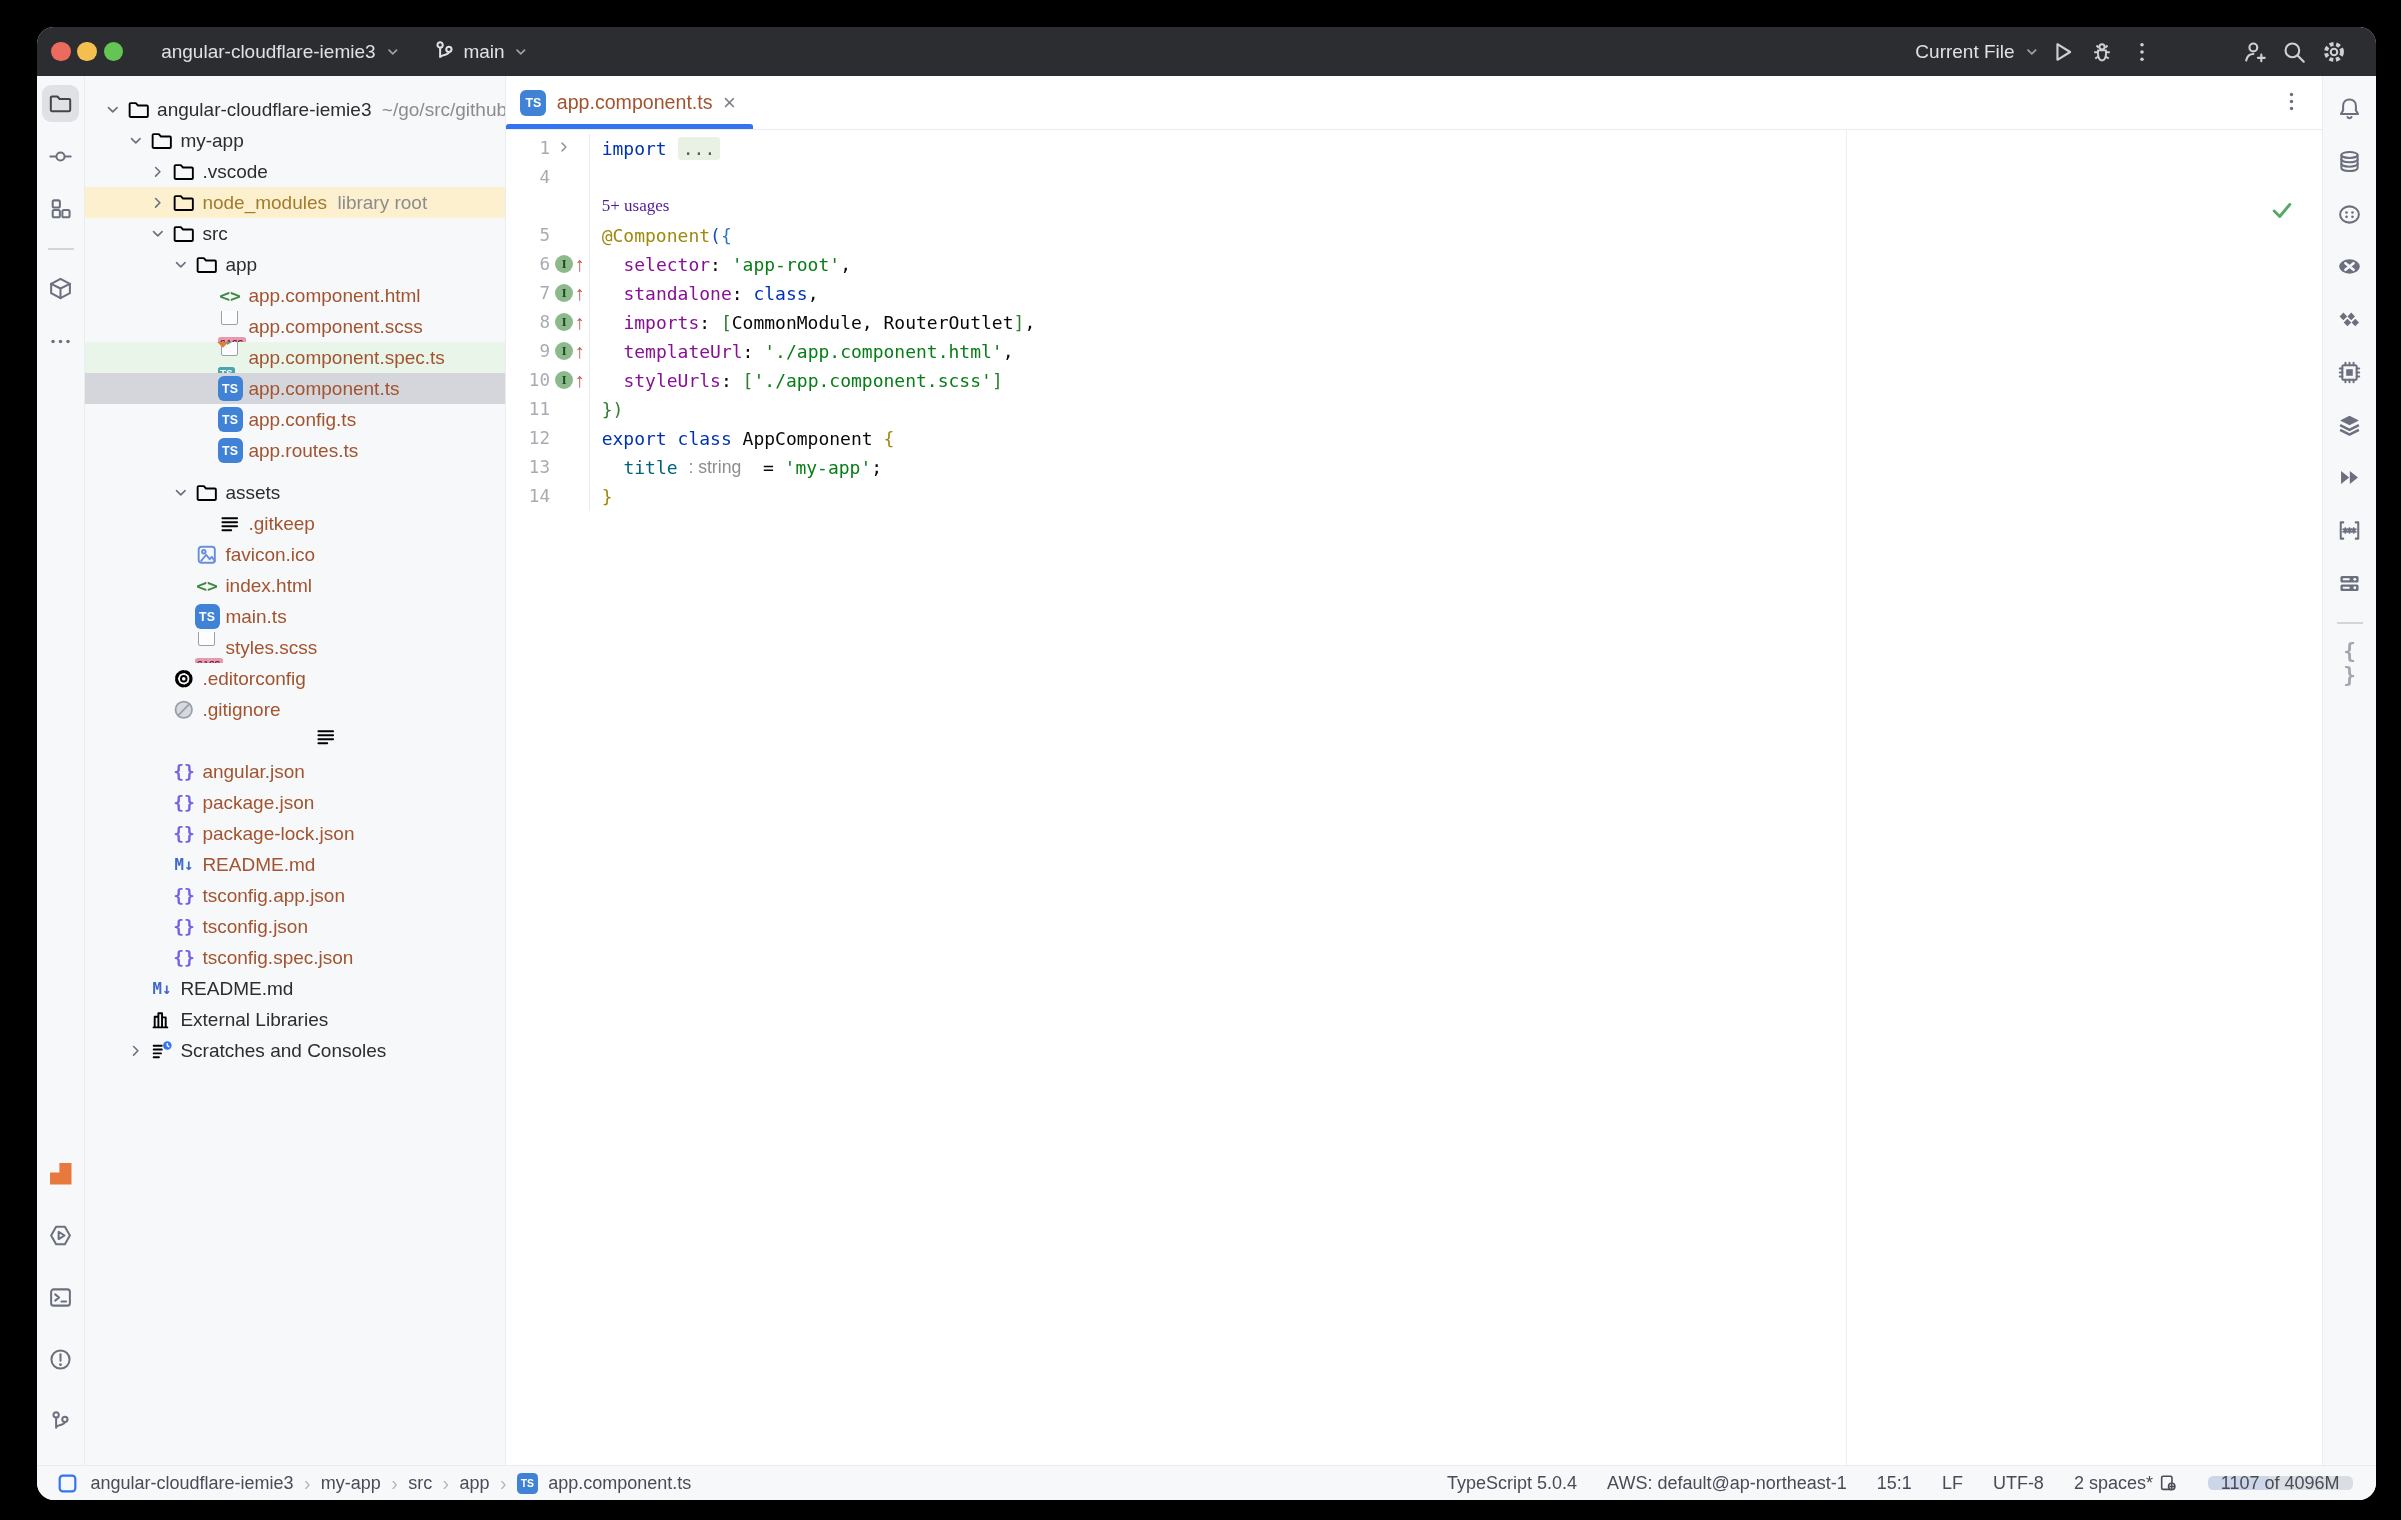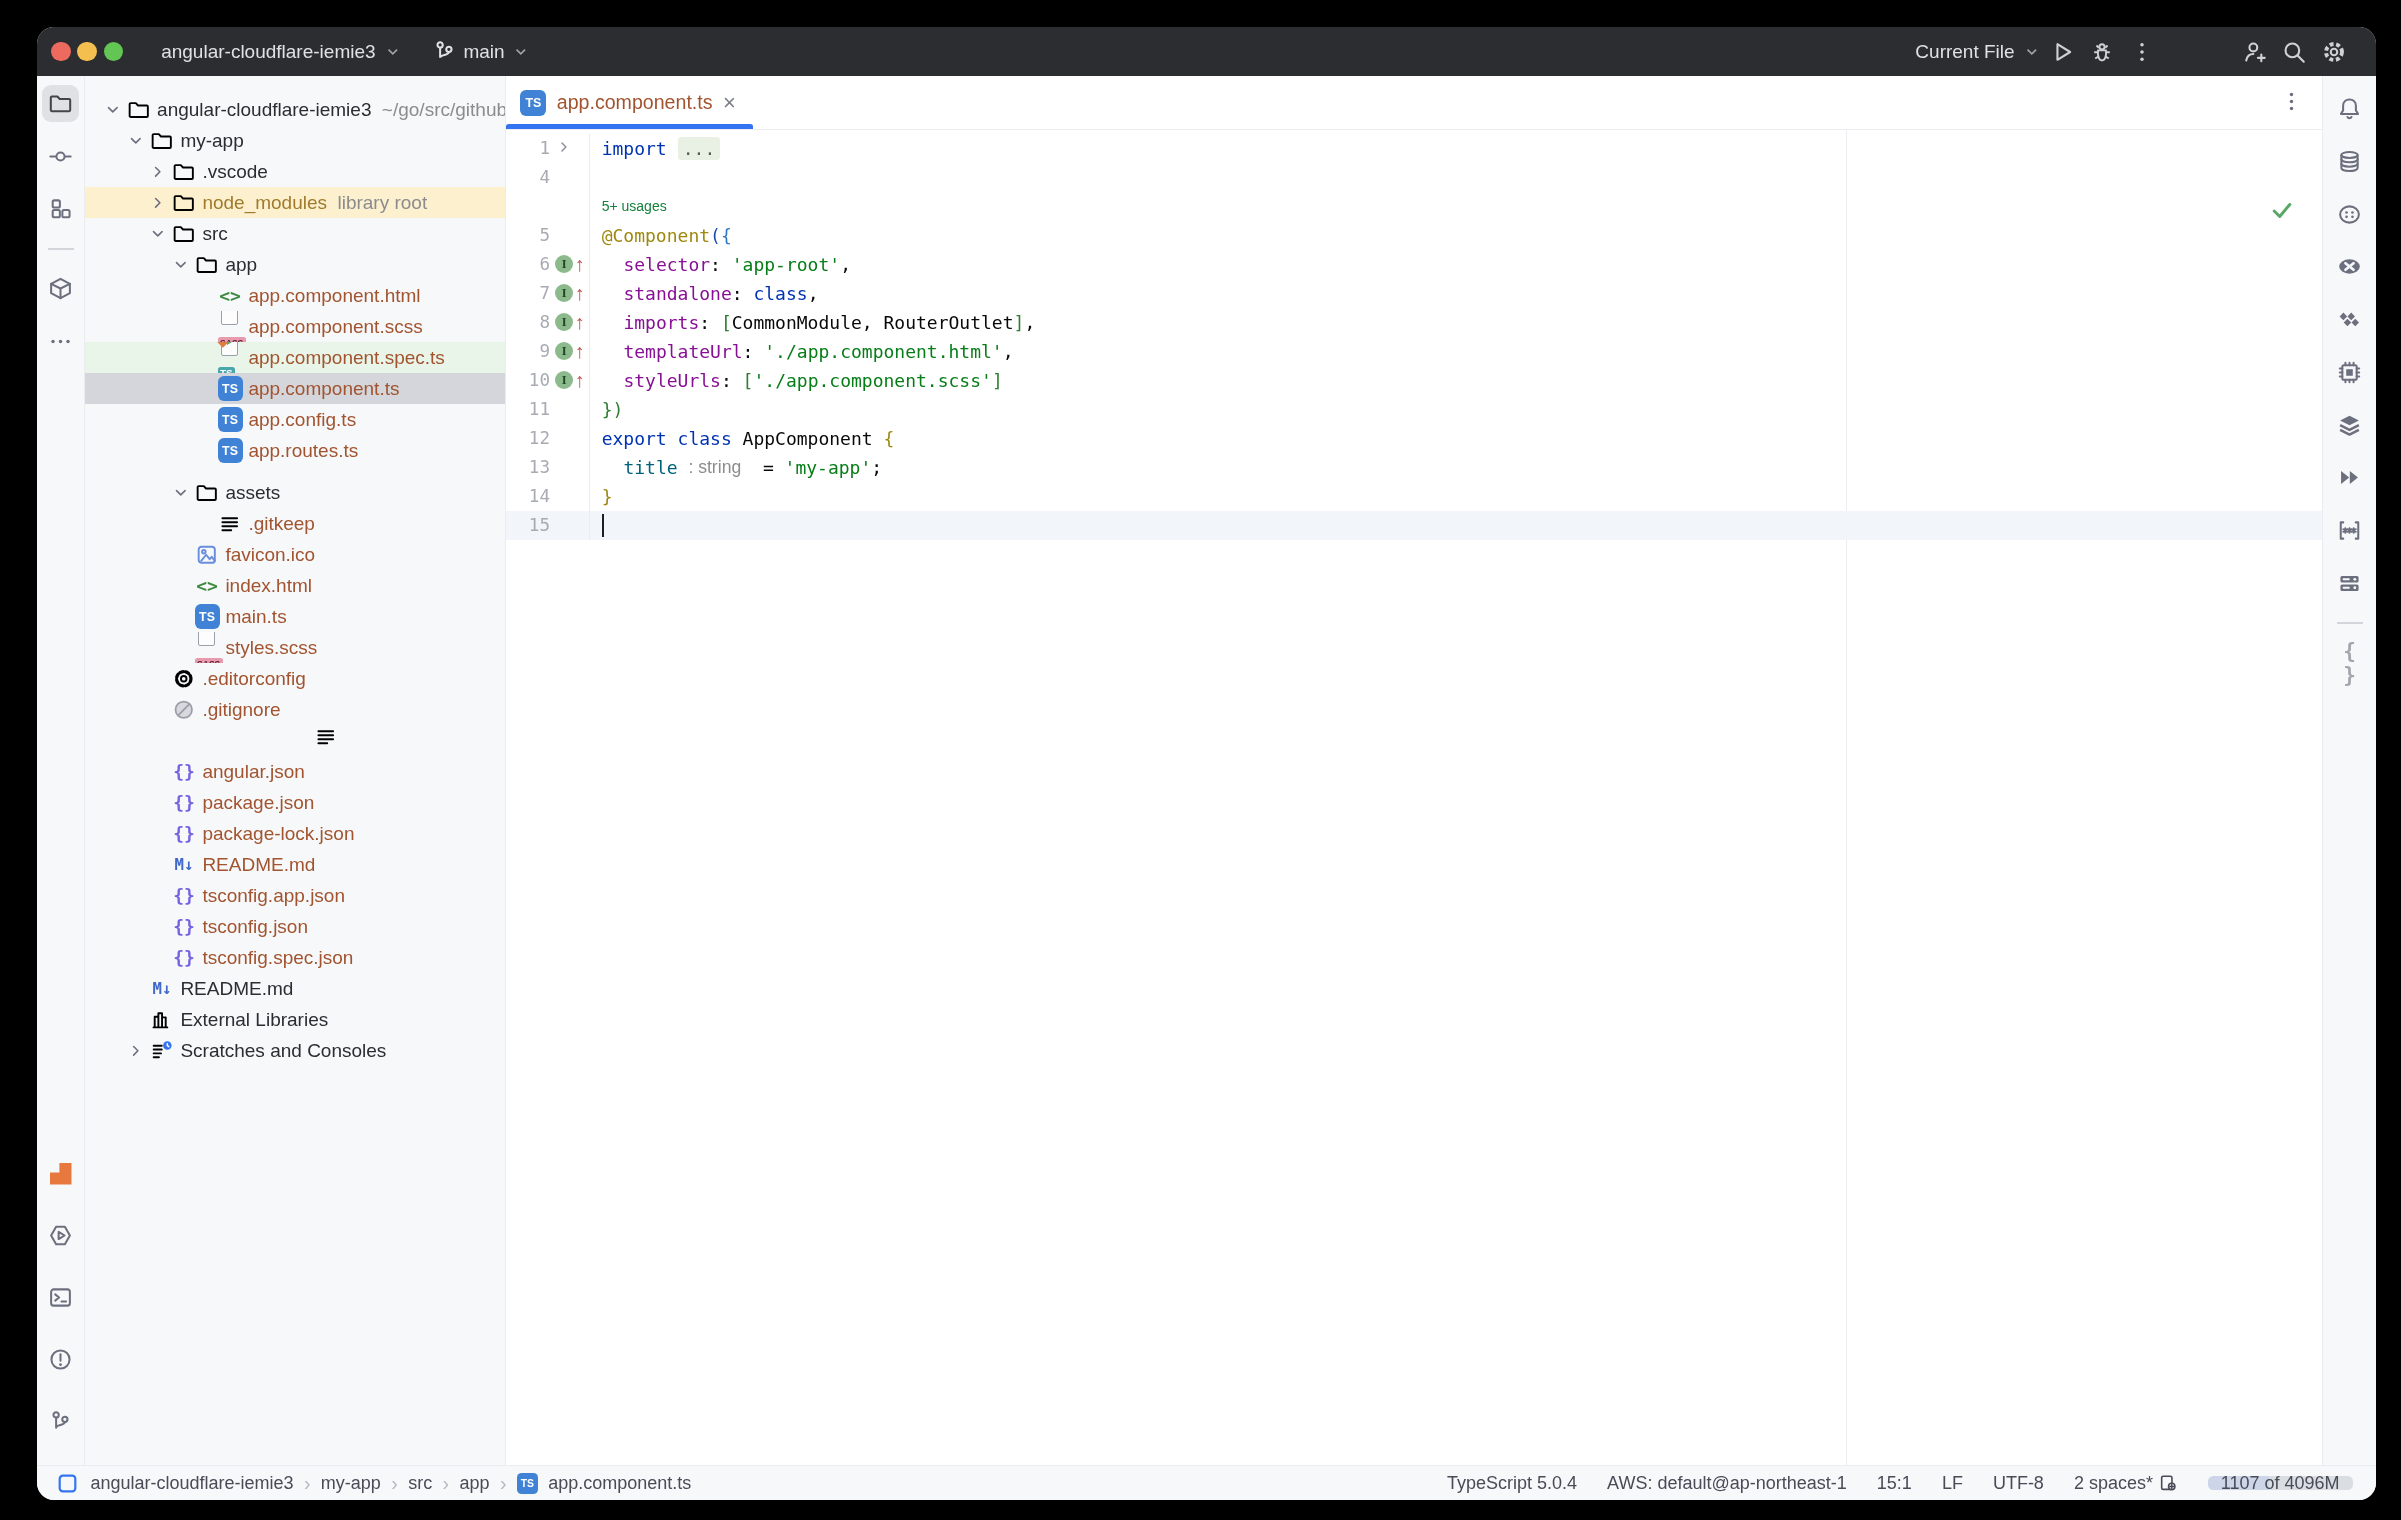--- a/index.html
+++ b/index.html
@@ -78,21 +78,21 @@
   .gslot { width:39px; flex:none; display:flex; align-items:center; padding-left:5.2px; gap:1.3px; height:100%; }
   .ctext { border-left:1.3px solid #ebecf0; align-self:stretch; display:flex; align-items:center; padding-left:11.7px; font-family:"DejaVu Sans Mono",monospace; font-size:18px; white-space:pre; color:#080808; flex:1; }
   .gi { width:18px; height:18px; border-radius:50%; background:#8cba8c; color:#1e4620; font-size:12.4px; font-weight:700; display:flex; align-items:center; justify-content:center; flex:none; font-family:"Liberation Serif",serif; }
   .ga { color:#c5524c; font-size:20px; font-weight:600; line-height:1; }
   .fold-chev { color:#8c8e96; } .fold-chev svg{width:18px;height:18px;}
   .tk-kw { color:#0033b3; } .tk-str { color:#067d17; } .tk-prop { color:#871094; }
   .tk-ann { color:#9e880d; } .tk-pl { color:#080808; } .tk-field { color:#00627a; }
   .tk-pnavy { color:#1750b0; } .tk-pblue { color:#2d77c4; } .tk-pgreen { color:#2e7d32; } .tk-polive { color:#9e880d; }
   .tk-fold { background:#e8f1e4; color:#55614f; border-radius:3.3px; padding:0.7px 5.2px; }
   .tk-inlay { font-family:"Liberation Sans",sans-serif; color:#8c8c8c; font-size:17.6px; }
-  .inlay-row { color:#15803d; font-size:14px; font-family:Liberation Sans, sans-serif; }
+  .inlay-row { color:#4c1d95; font-size:17px; font-family:Liberation Serif, serif; }
   .caret { display:inline-block; width:2px; height:23.5px; background:#1e1f22; }
   .inspect-check { position:absolute; top:67px; right:27px; color:#59a869; }
   .inspect-check svg{width:26px;height:26px;}
 
   
   .rightstripe { width:54px; flex:none; border-left:1.3px solid #ebecf0; background:#f7f8fa; display:flex; flex-direction:column; align-items:center; padding-top:14.4px; gap:15.7px; }
   .rightstripe .sbtn { color:#6c707e; }
   .braces-ic { color:#a3a6ad; font-size:21px; font-weight:700; font-family:"DejaVu Sans Mono",monospace; }
 
   
@@ -691,25 +691,20 @@
             <div class="crow">
               <span class="ln">13</span>
               <span class="gslot"></span>
               <span class="ctext"><span class="tk-pl">  </span><span class="tk-field">title </span><span class="tk-inlay">: string</span><span class="tk-pl">  = </span><span class="tk-str">'my-app'</span><span class="tk-pl">;</span></span>
             </div>
             <div class="crow">
               <span class="ln">14</span>
               <span class="gslot"></span>
               <span class="ctext"><span class="tk-polive">}</span></span>
             </div>
-            <div class="crow current">
-              <span class="ln">15</span>
-              <span class="gslot"></span>
-              <span class="ctext"><span class="caret"></span></span>
-            </div>
           </div>
         <div class="inspect-check">
           <svg viewBox="0 0 16 16" fill="none" stroke="currentColor" stroke-width="1.8" stroke-linecap="round" stroke-linejoin="round">
               <path d="M3.2 8.6 6.6 12 12.8 4.6"></path>
             </svg>
         </div>
       </div>
     </div>
 
     <div class="rightstripe" id="rightstripe">

